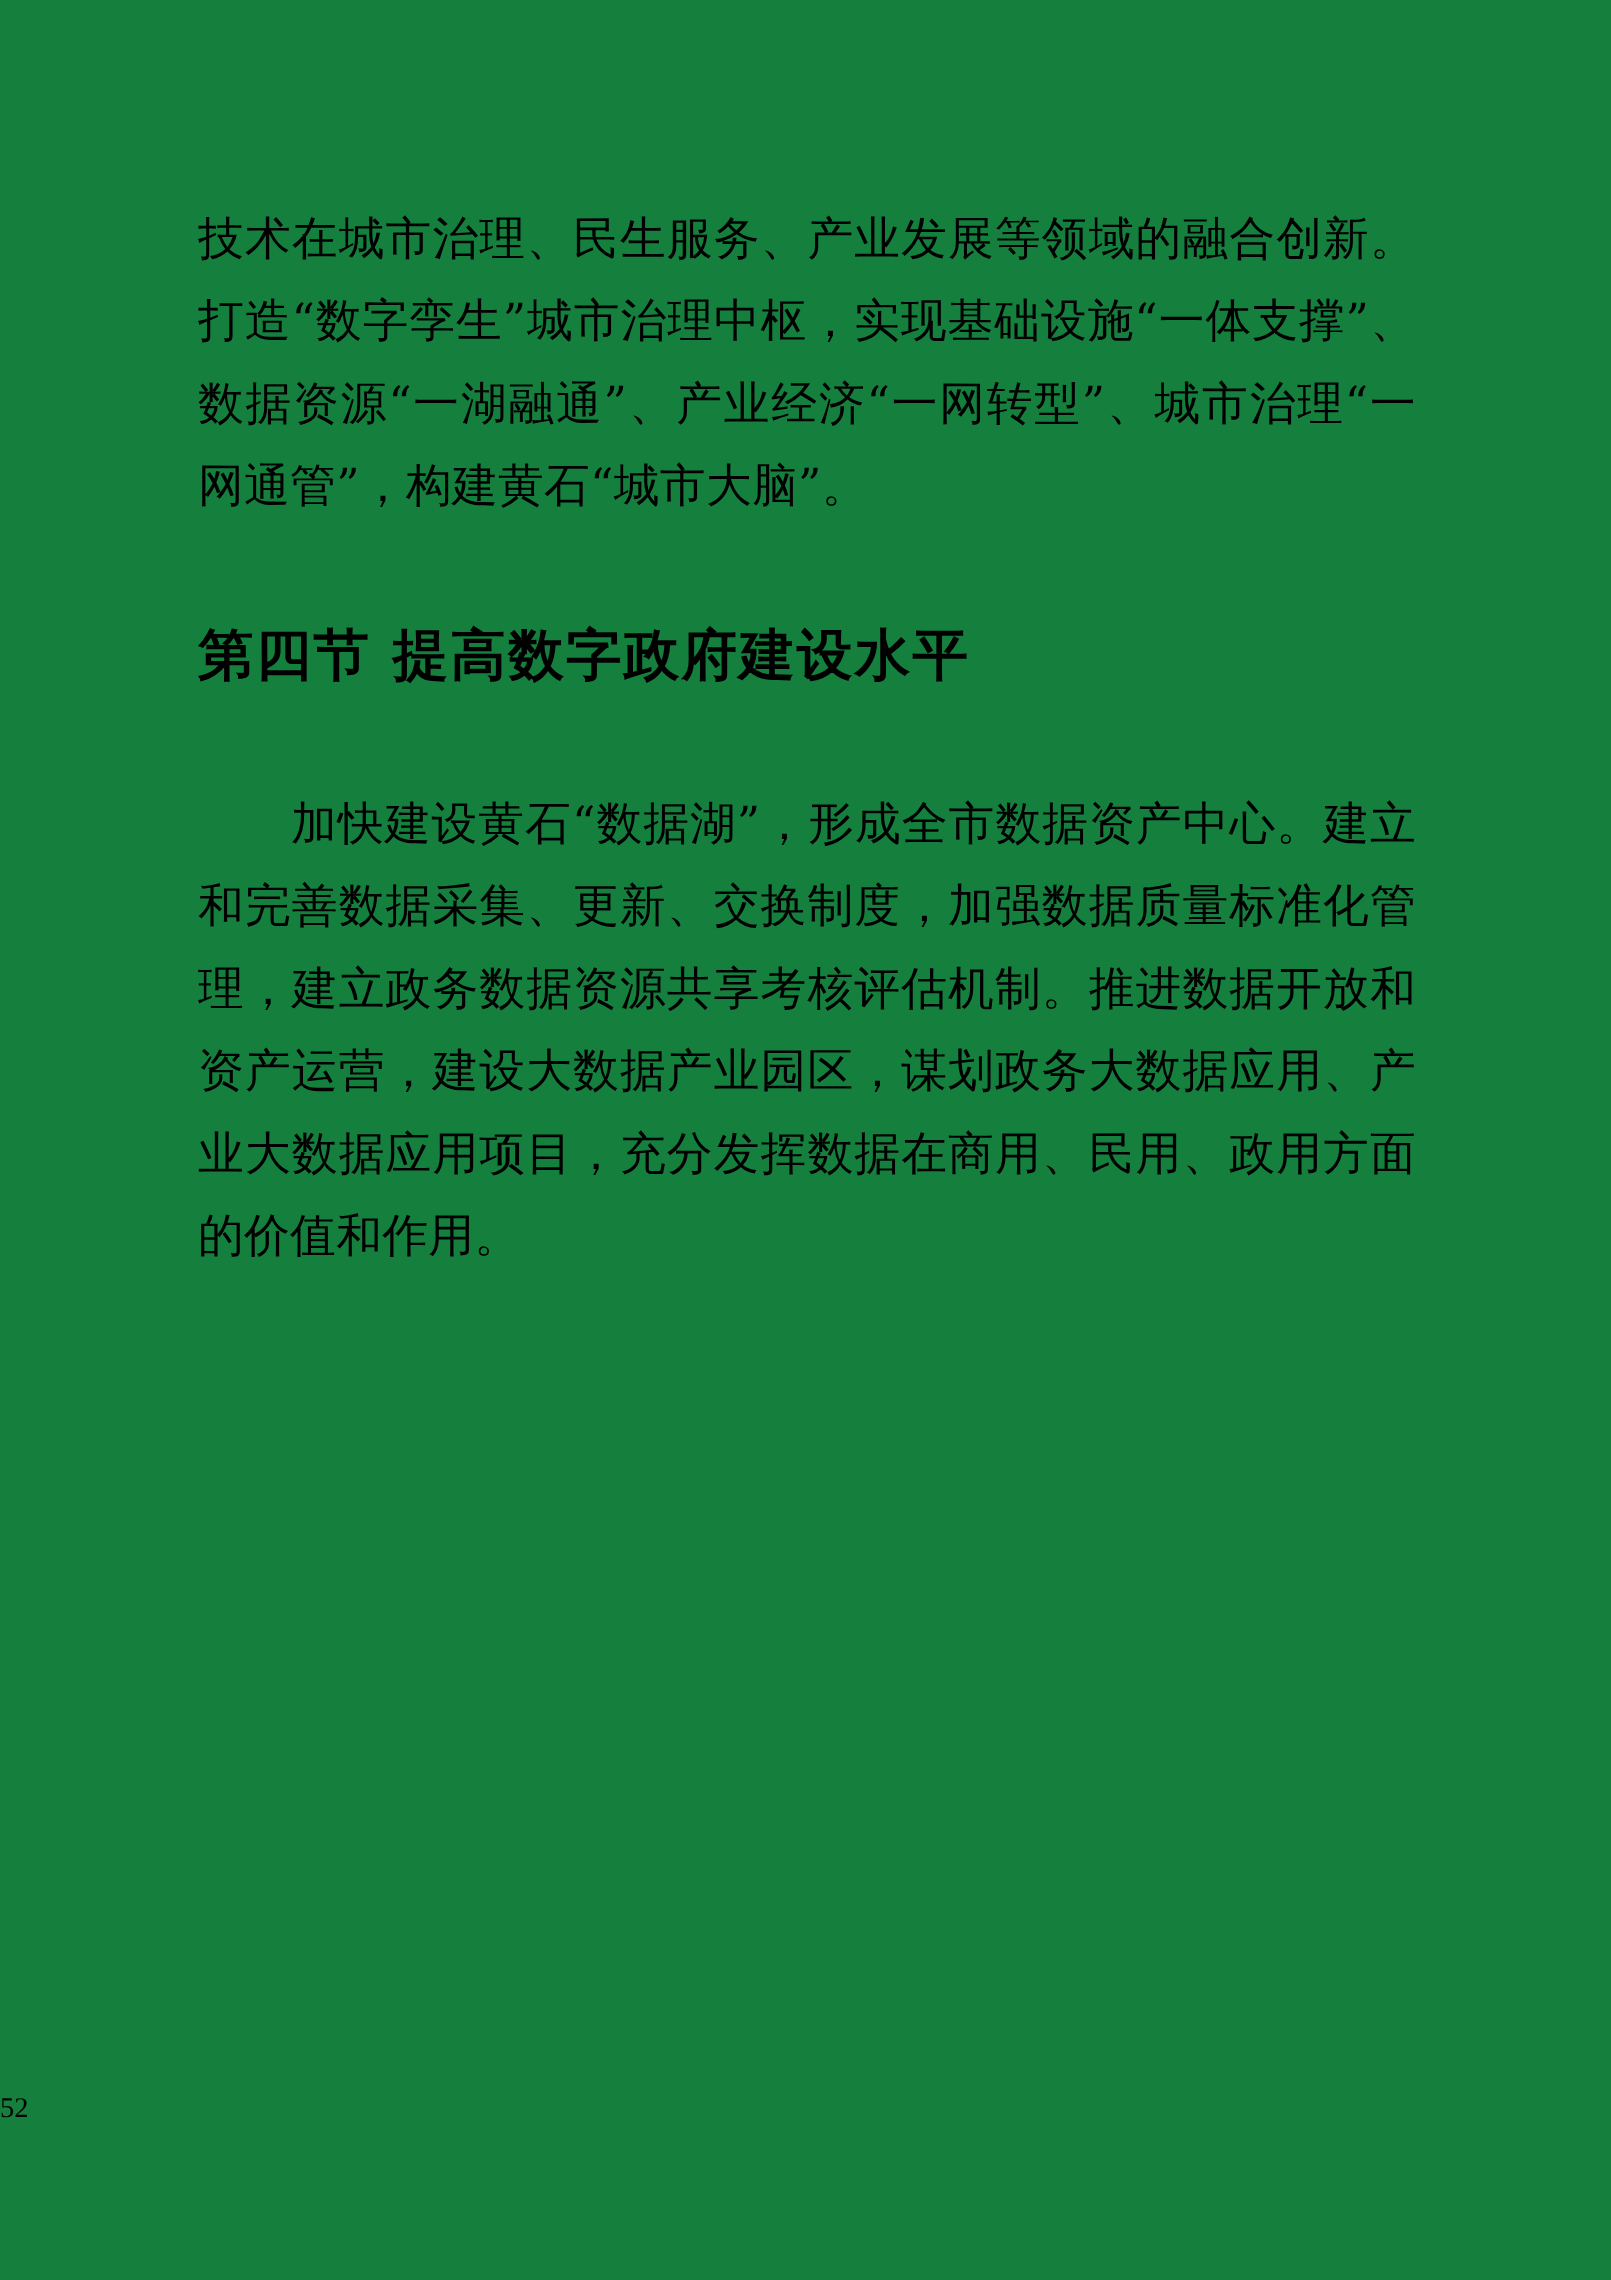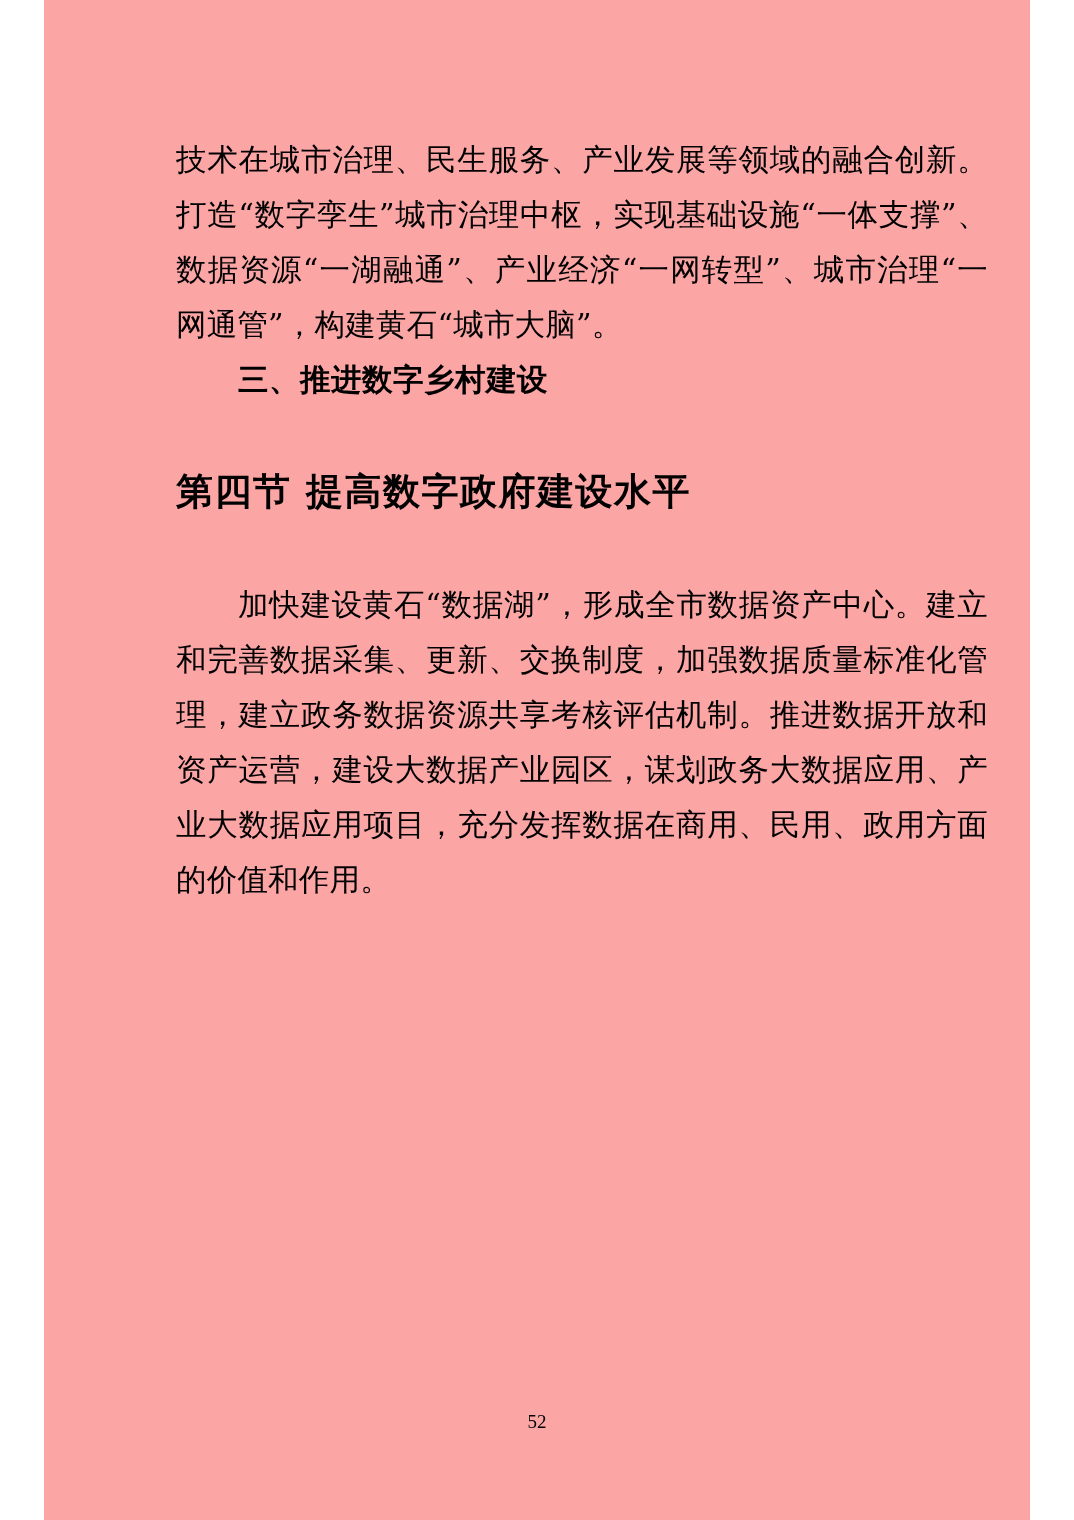--- a/index.html
+++ b/index.html
@@ -2,23 +2,23 @@
 <html><head>
 <meta charset="utf-8">
 <style>
   html, body {
     margin: 0;
     padding: 0;
     background: #ffffff;
   }
   .page {
     position: relative;
-    width: 986px;
+    width: 1074px;
     height: 1520px;
-    background: #fca5a5;
+    background: #15803d;
     margin: 0 auto;
     box-sizing: border-box;
     font-family: "Liberation Serif", "DejaVu Serif", serif;
     color: #000000;
     overflow: hidden;
   }
   .content {
     position: absolute;
     left: 132px;
     top: 132px;
@@ -55,35 +55,33 @@
     font-family: "DejaVu Serif", "Liberation Serif", serif;
     letter-spacing: 1.5px;
   }
   .gap-before-chapter { height: 56px; }
   .gap-after-chapter { height: 58px; }
   .page-number {
     position: absolute;
     left: 0;
     right: 0;
     top: 1395px;
-    text-align: center;
+    text-align: left;
     font-size: 19px;
     font-family: "Liberation Serif", "DejaVu Serif", serif;
-    margin-top: 16px;
   }
 </style>
 </head>
 <body>
 
 <div class="page">
   <div class="content">
 
     <p class="body-text">技术在城市治理、民生服务、产业发展等领域的融合创新。打造“数字孪生”城市治理中枢，实现基础设施“一体支撑”、数据资源“一湖融通”、产业经济“一网转型”、城市治理“一网通管”，构建黄石“城市大脑”。</p>
 
-    <h3 class="section-head">三、推进数字乡村建设</h3>
 
 
     <div class="gap-before-chapter"></div>
 
     <h2 class="chapter-head">第四节 提高数字政府建设水平</h2>
 
     <div class="gap-after-chapter"></div>
 
 
 

